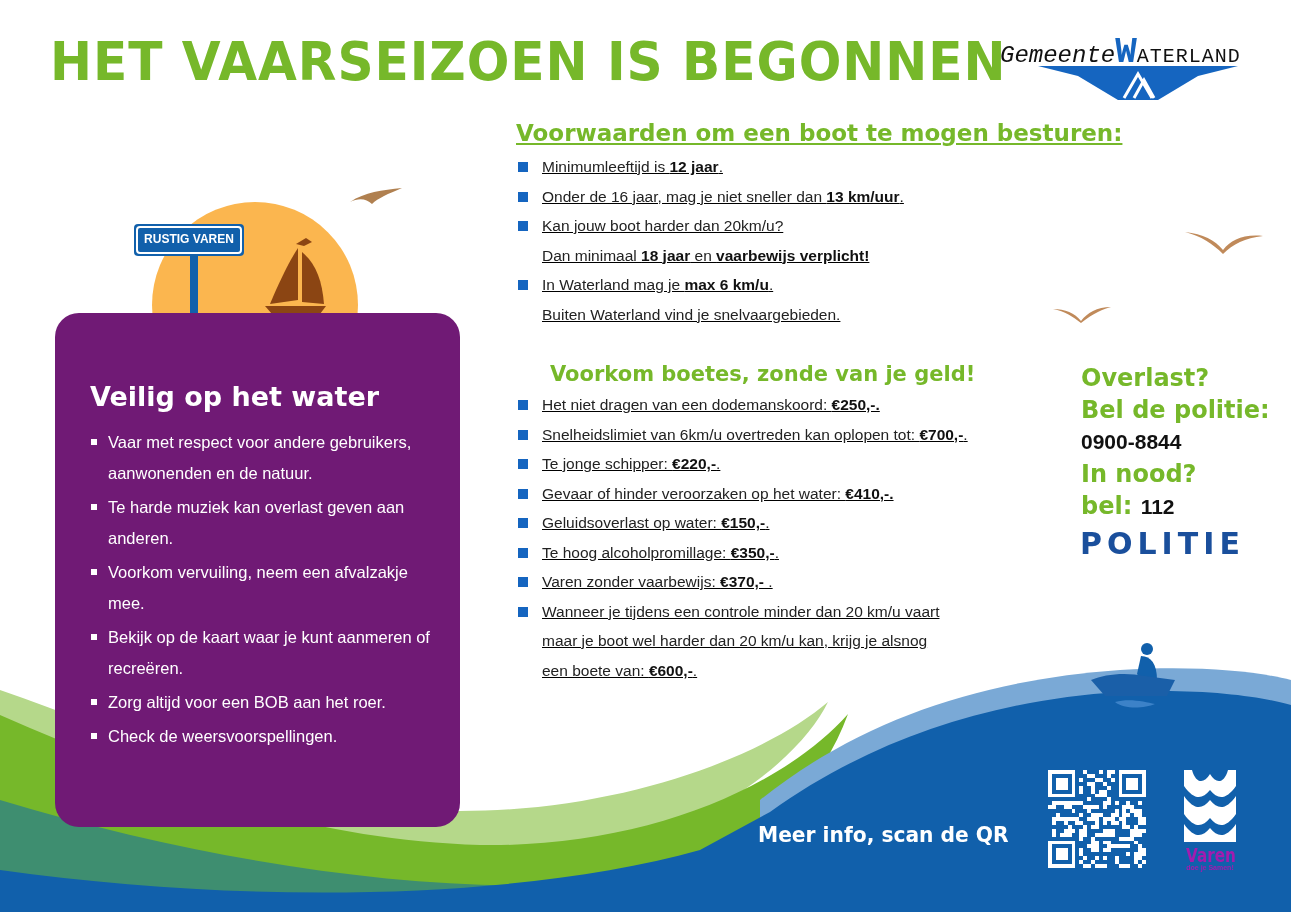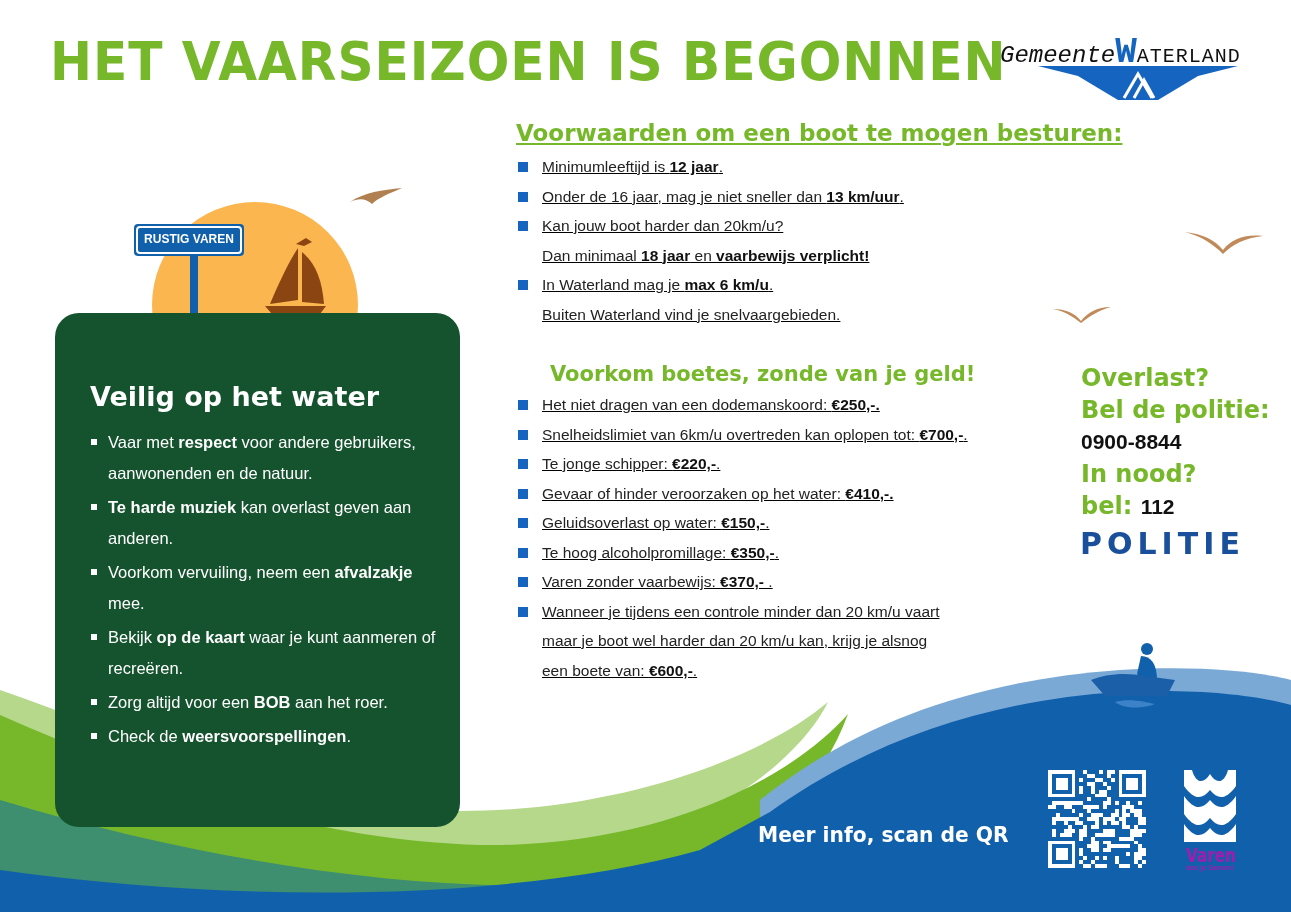--- a/index.html
+++ b/index.html
@@ -22,26 +22,26 @@
   ul.sq li .sub { display:block; }
 
   #fines { left:516px; top:362px; width:560px; }
   #fines h2 { font-size:21px; margin-bottom:4px; white-space:nowrap;margin-left:34px; }
 
   #contact { left:1081px; top:362px; width:200px; }
   #contact .g { color:#76b82a; font-weight:bold; font-family:"DejaVu Sans", sans-serif; font-size:24px; line-height:32px; }
   #contact .k { color:#111; font-weight:bold; font-size:21px; line-height:32px; }
   #politie { left:1080px; top:526px; font-family:"DejaVu Sans", sans-serif; font-weight:bold; font-size:30px; color:#1a4f9c; letter-spacing:5px; }
 
-  #safety-card { left:55px; top:313px; width:405px; height:514px; background:#14532d; border-radius:24px; z-index:3; }
+  #safety-card { left:55px; top:313px; width:405px; height:514px; background:#701a75; border-radius:24px; z-index:3; }
   #safety-card h2 { position:absolute; left:35px; top:68px; margin:0; color:#fff; font-weight:bold; font-family:"DejaVu Sans", sans-serif; font-size:27px; }
   #safety-list { position:absolute; left:36px; top:114px; width:355px; list-style:none; margin:0; padding:0; }
   #safety-list li { position:relative; padding-left:17px; color:#fff; font-size:16.5px; line-height:31px; margin-bottom:3px; }
   #safety-list li::before { content:""; position:absolute; left:0; top:12px; width:6px; height:6px; background:#fff; }
-  #safety-list li b { font-weight:bold; }
+  #safety-list li b { font-weight:normal; }
 
   #qr { left:1048px; top:770px; width:98px; height:98px; z-index:4; }
   #varen-logo { left:1180px; top:770px; width:60px; height:100px; z-index:4; text-align:center; color:#a21caf; }
   #varen-logo .vl { font-family:"DejaVu Sans", sans-serif; font-weight:bold; font-size:19px; line-height:18px; display:block; margin-top:0; transform:scaleX(0.8); }
   #varen-logo .vs { font-size:7px; font-weight:bold; display:block; }
   #more-info { left:758px; top:822px; color:#fff; font-weight:bold; font-family:"DejaVu Sans", sans-serif; font-size:22px; z-index:4; white-space:nowrap; transform:scaleX(0.92); transform-origin:left top; }
 </style>
 </head>
 <body>
 

